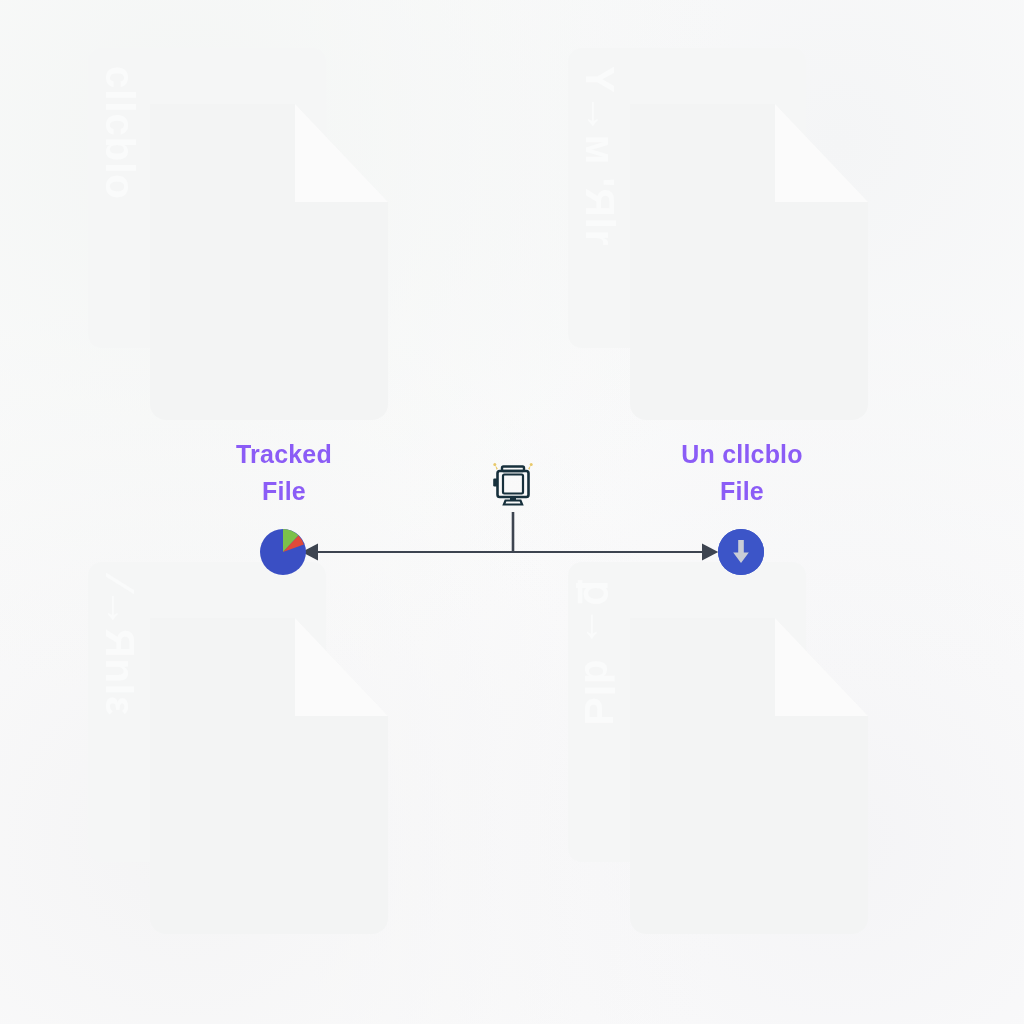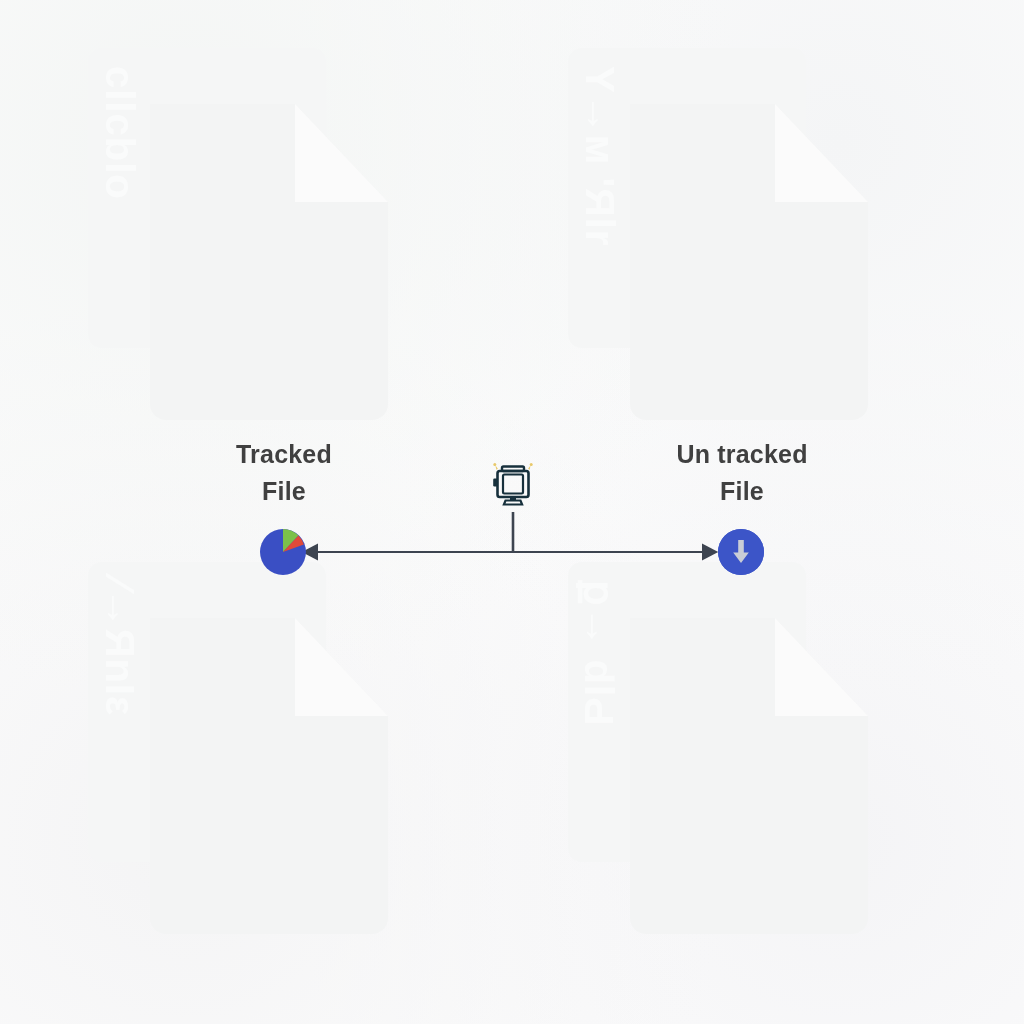--- a/index.html
+++ b/index.html
@@ -88,21 +88,21 @@
   #stack-tl { left: 88px;  top: 48px;  }
   #stack-tr { left: 568px; top: 48px;  }
   #stack-bl { left: 88px;  top: 562px; }
   #stack-br { left: 568px; top: 562px; }
 
   
   .caption {
     position: absolute;
     width: 300px;
     text-align: center;
-    color: #404040;
+    color: #8b5cf6;
     font-size: 25px;
     font-weight: 700;
     line-height: 37px;
     letter-spacing: .2px;
   }
   #caption-left  { left: 134px; top: 436px; }
   #caption-right { left: 592px; top: 436px; }
   .caption .ln { display: block; }
 
   
@@ -228,17 +228,17 @@
       <path d="M20.2,11 h5.6 v12.6 h5.0 L23,34 l-7.8,-10.4 h5.0 Z" fill="#c9cdd6"></path>
     </svg>
   </div>
 
   <div class="caption" id="caption-left">
     <span class="ln">Tracked</span>
     <span class="ln">File</span>
   </div>
 
   <div class="caption" id="caption-right">
-    <span class="ln">Un tracked</span>
+    <span class="ln">Un cllcblo</span>
     <span class="ln">File</span>
   </div>
 
 </div>
 
 </body></html>

